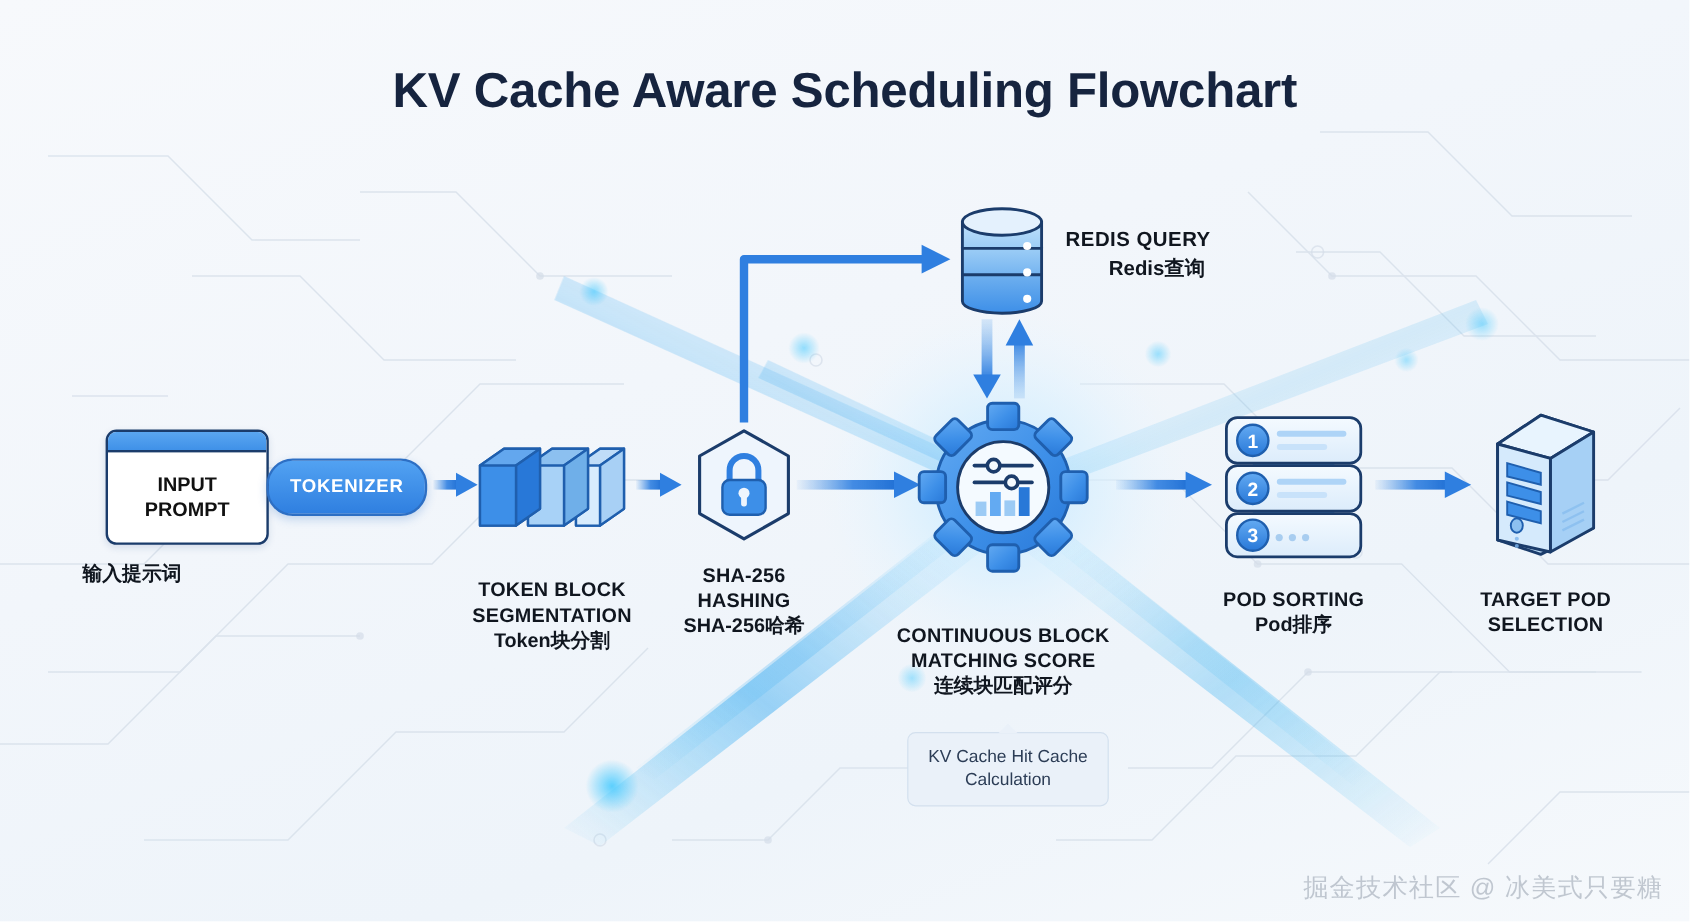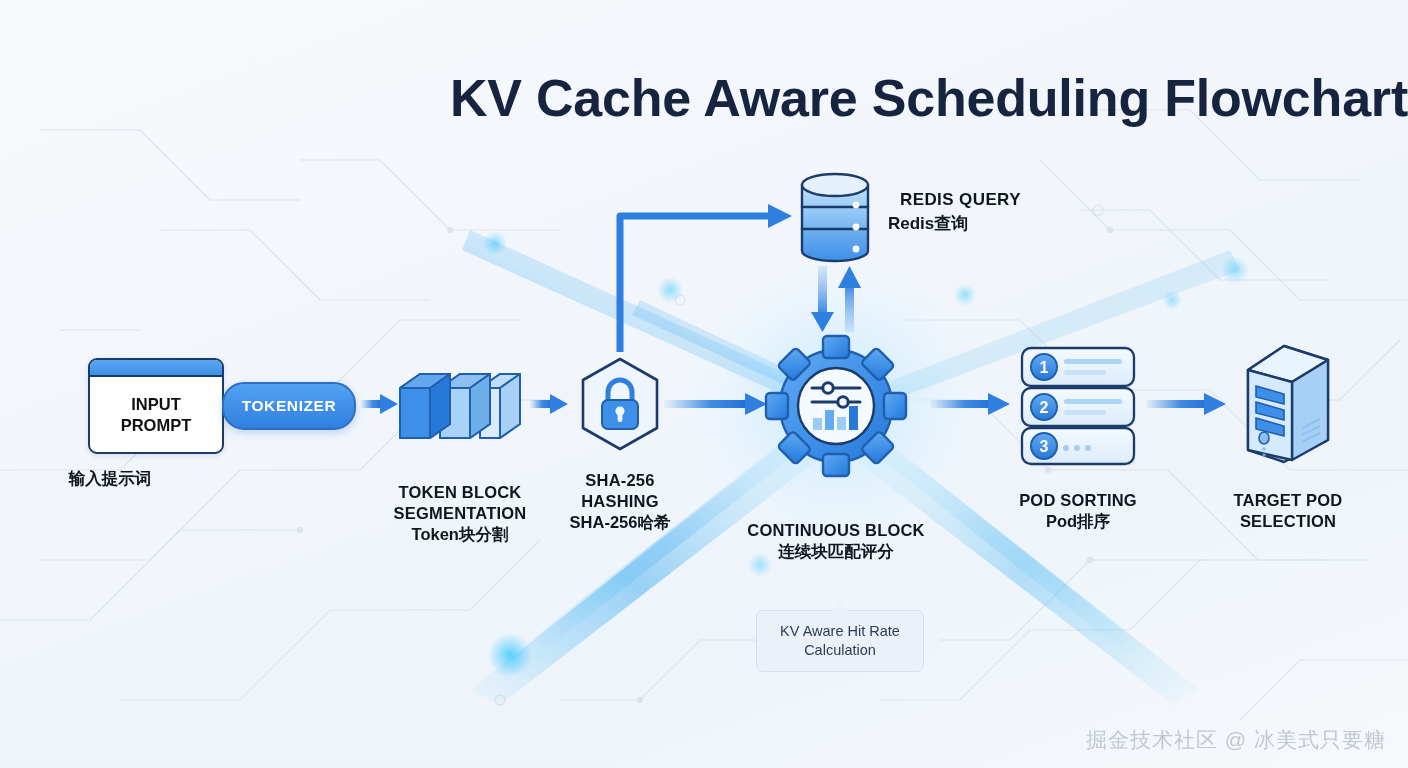--- a/index.html
+++ b/index.html
@@ -23,23 +23,23 @@
     position: absolute;
     inset: 0;
     pointer-events: none;
   }
   .bg-svg { position: absolute; inset: 0; width: 100%; height: 100%; }
 
   
   .title {
     position: absolute;
     left: 0; right: 0;
-    top: 68px;
-    text-align: right;
-    font-size: 52px;
+    top: 52px;
+    text-align: center;
+    font-size: 41px;
     font-weight: bold;
     color: #16243f;
     letter-spacing: -0.2px;
   }
 
   
   .node { position: absolute; }
 
   
   .caption {
@@ -139,22 +139,22 @@
     letter-spacing: 1px;
     white-space: nowrap;
   }
 
   .redis-label {
     position: absolute;
     color: #10161f;
     line-height: 1.42;
     white-space: nowrap;
   }
-  .redis-label .l1 { font-size: 17px; font-weight: bold; letter-spacing: 0.4px; margin-left: 12px; }
-  .redis-label .l2 { font-size: 17px; font-weight: bold; }
+  .redis-label .l1 { font-size: 17px; font-weight: bold; letter-spacing: 0.4px; }
+  .redis-label .l2 { font-size: 17px; font-weight: bold; margin-left: 36px; }
 </style>
 </head>
 <body>
 
 <div id="canvas">
 
   <div class="bg-layer">
     <svg class="bg-svg" viewBox="0 0 1408 768" preserveAspectRatio="none">
       <defs>
         <linearGradient id="beamA" x1="0" y1="1" x2="1" y2="0">
@@ -432,24 +432,25 @@
           <rect x="-23" y="12" width="9" height="12" fill="#9ccbf5"></rect>
           <rect x="-11" y="4" width="9" height="20" fill="#63aaf2"></rect>
           <rect x="1" y="11" width="9" height="13" fill="#9ccbf5"></rect>
           <rect x="13" y="0" width="9" height="24" fill="#2878d8"></rect>
         </g>
       </g>
     </svg>
   </div>
   <div class="caption" style="left:716px; top:520px; width:240px;">
     <div class="cap-en">CONTINUOUS BLOCK</div>
+    <div class="cap-en">MATCHING SCORE</div>
     <div class="cap-zh">连续块匹配评分</div>
   </div>
   <div class="kv-tip" style="left:756px; top:610px;">
-    <div>KV Aware Hit Rate</div>
+    <div>KV Cache Hit Cache</div>
     <div>Calculation</div>
   </div>
 
   <div class="node" style="left:1016px; top:344px;">
     <svg width="124" height="124" viewBox="0 0 124 124">
       <defs>
         <linearGradient id="cardG" x1="0" y1="0" x2="0" y2="1">
           <stop offset="0%" stop-color="#f4faff"></stop>
             <stop offset="100%" stop-color="#dcecfb"></stop>
         </linearGradient>

